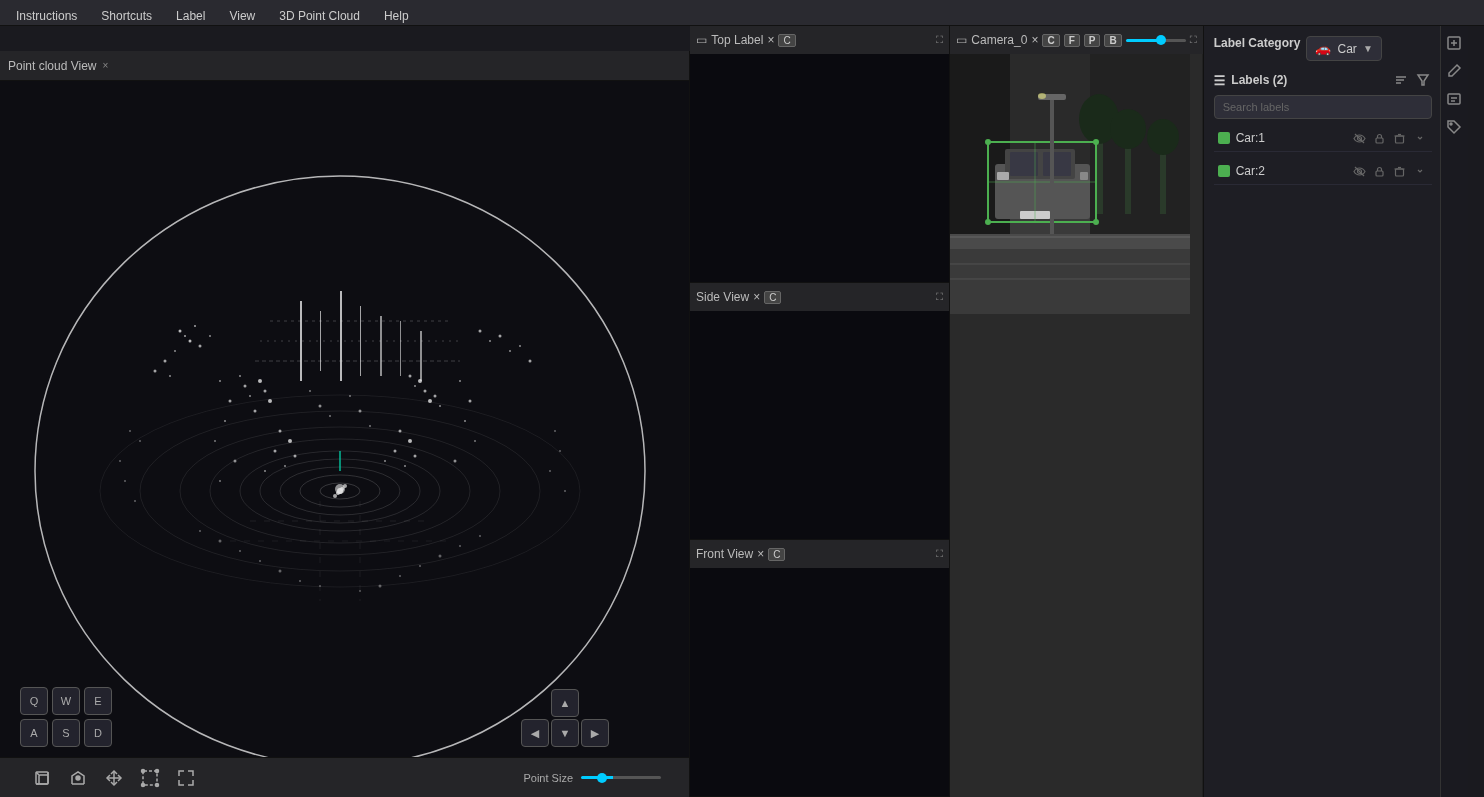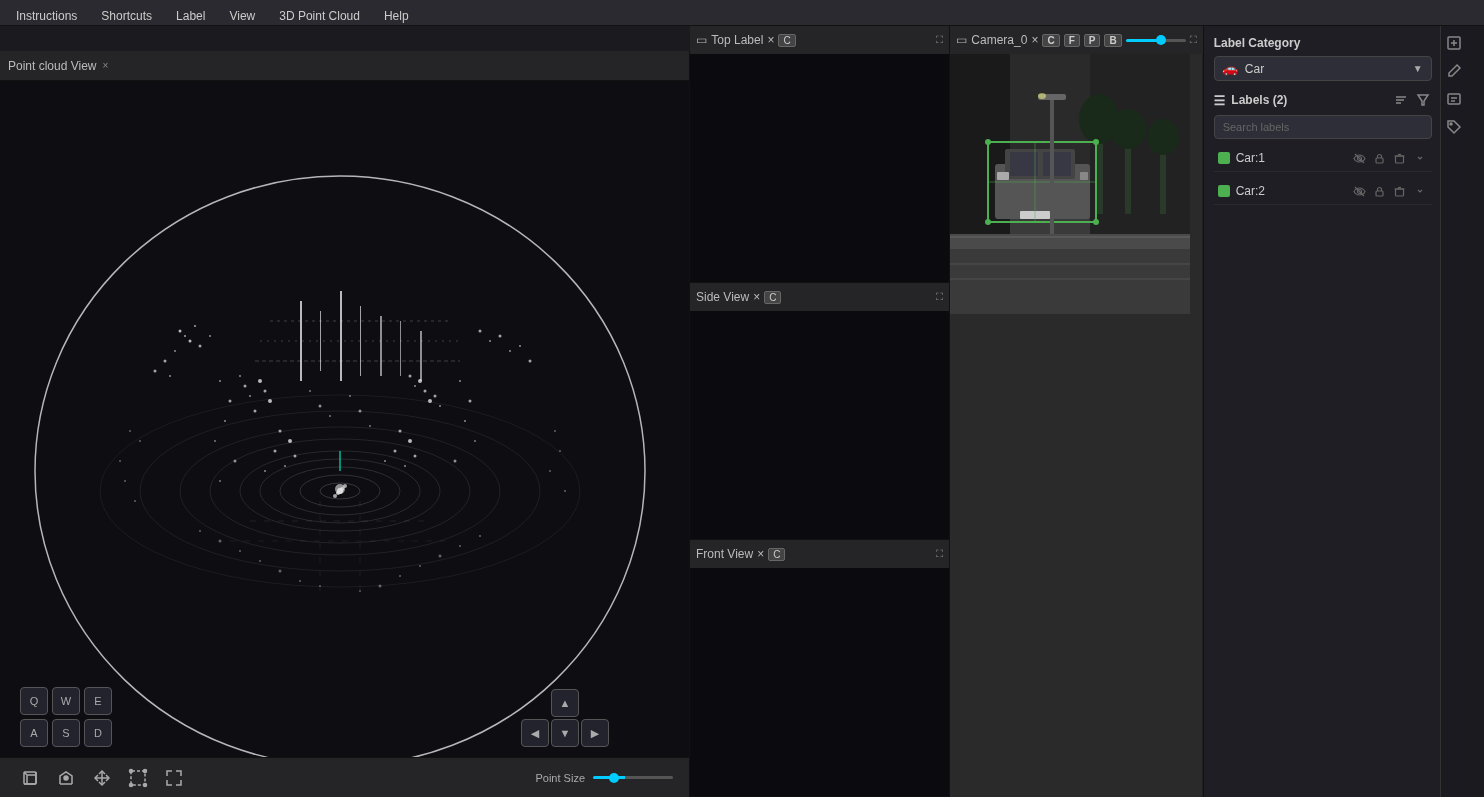--- a/index.html
+++ b/index.html
@@ -116,21 +116,21 @@
       position: absolute;
       bottom: 0;
       left: 0;
       right: 0;
       height: 40px;
       background: #252528;
       border-top: 1px solid #111;
       display: flex;
       align-items: center;
       justify-content: space-between;
-      padding: 0 16px;
+      padding: 0 28px;
     }
     .toolbar-icons {
       display: flex;
       gap: 8px;
       align-items: center;
     }
     .toolbar-icon {
       width: 28px;
       height: 28px;
       display: flex;
@@ -273,21 +273,21 @@
 
     #label-panel-inner {
       flex: 1;
       padding: 10px 10px 0 10px;
       display: flex;
       flex-direction: column;
       gap: 10px;
     }
     .label-category-section {
       display: flex;
-      flex-direction: column;
+      flex-direction: row;
       gap: 6px;
     }
     .label-category-title {
       font-size: 12px;
       color: #ccc;
       font-weight: 600;
     }
     .category-dropdown {
       display: flex;
       align-items: center;

